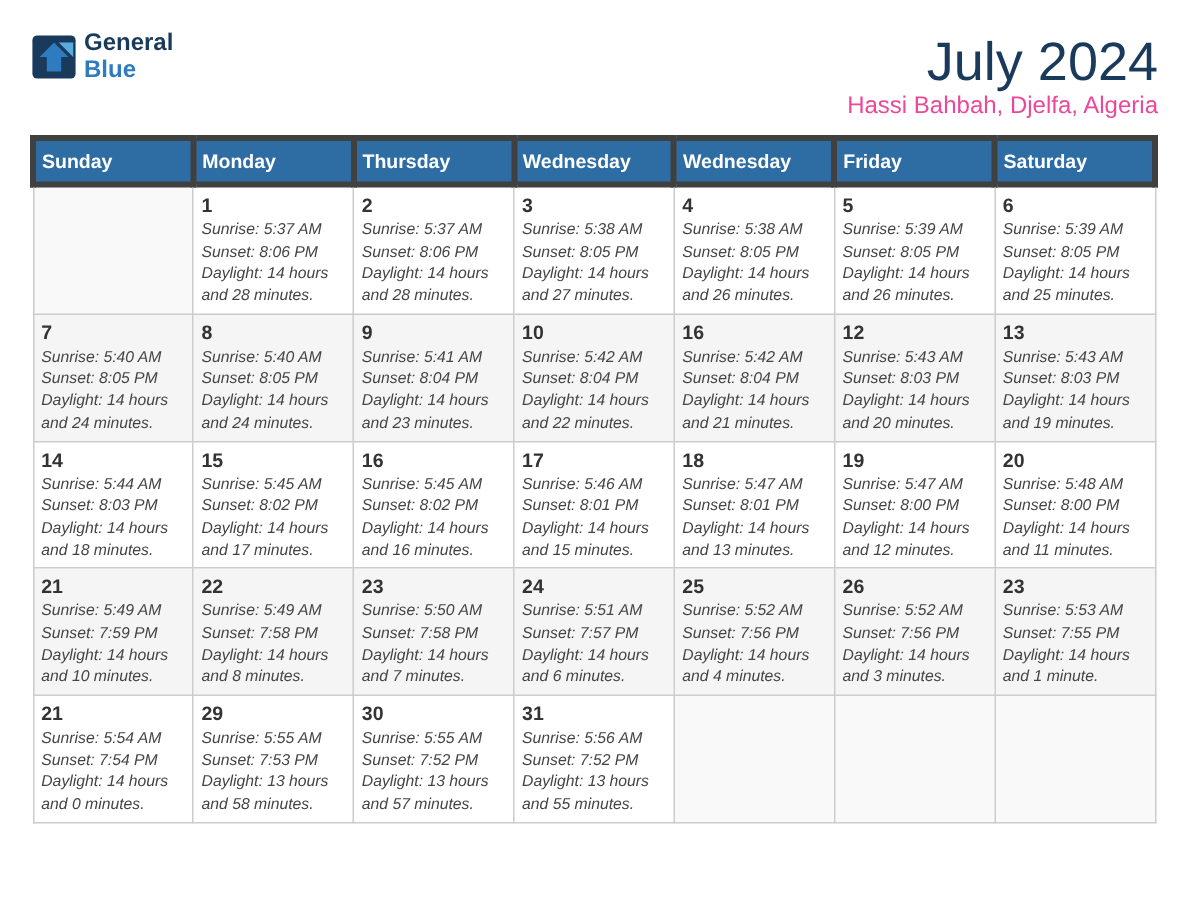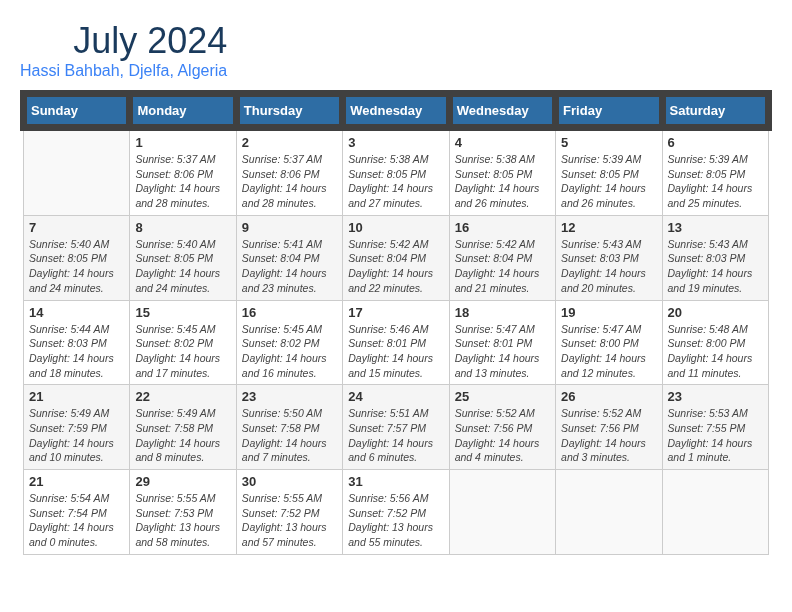--- a/index.html
+++ b/index.html
@@ -28,34 +28,34 @@
     .title-section {
       text-align: right;
     }
     .month-title {
       font-size: 36px;
       font-weight: normal;
       color: #1a3a5c;
     }
     .location-title {
       font-size: 16px;
-      color: #3b82f6;
+      color: #ec4899;
     }
     table {
       width: 100%;
       border-collapse: collapse;
       font-size: 11px;
     }
     thead tr th {
       background: #2e6da4;
       color: #fff;
       padding: 6px 4px;
       text-align: left;
       font-size: 13px;
-      border: 7px solid #404040;
+      border: 4px solid #404040;
     }
     tbody tr td {
       border: 1px solid #ccc;
       vertical-align: top;
       padding: 4px 5px;
       min-width: 100px;
       min-height: 70px;
       background: #fff;
     }
     tbody tr:nth-child(even) td {
@@ -75,20 +75,31 @@
       font-style: italic;
     }
     .empty-cell {
       background: #f9f9f9;
     }
   </style>
 </head>
 <body>
 
 <div class="header-section">
+  <div class="logo">
+    <svg class="logo-icon" viewBox="0 0 40 40">
+      <rect x="2" y="2" width="36" height="36" rx="4" fill="#1a3a5c"></rect>
+      <polygon points="20,8 32,20 26,20 26,32 14,32 14,20 8,20" fill="#2e7bbf"></polygon>
+      <polygon points="24,8 36,8 36,20" fill="#5aacdf"></polygon>
+    </svg>
+    <div>
+      <div style="font-size:16px;font-weight:bold;color:#1a3a5c;">General</div>
+      <div style="font-size:16px;font-weight:bold;color:#2e7bbf;">Blue</div>
+    </div>
+  </div>
   <div class="title-section">
     <div class="month-title">July 2024</div>
     <div class="location-title">Hassi Bahbah, Djelfa, Algeria</div>
   </div>
 </div>
 
 <table>
   <thead>
     <tr>
     <th>Sunday</th>

